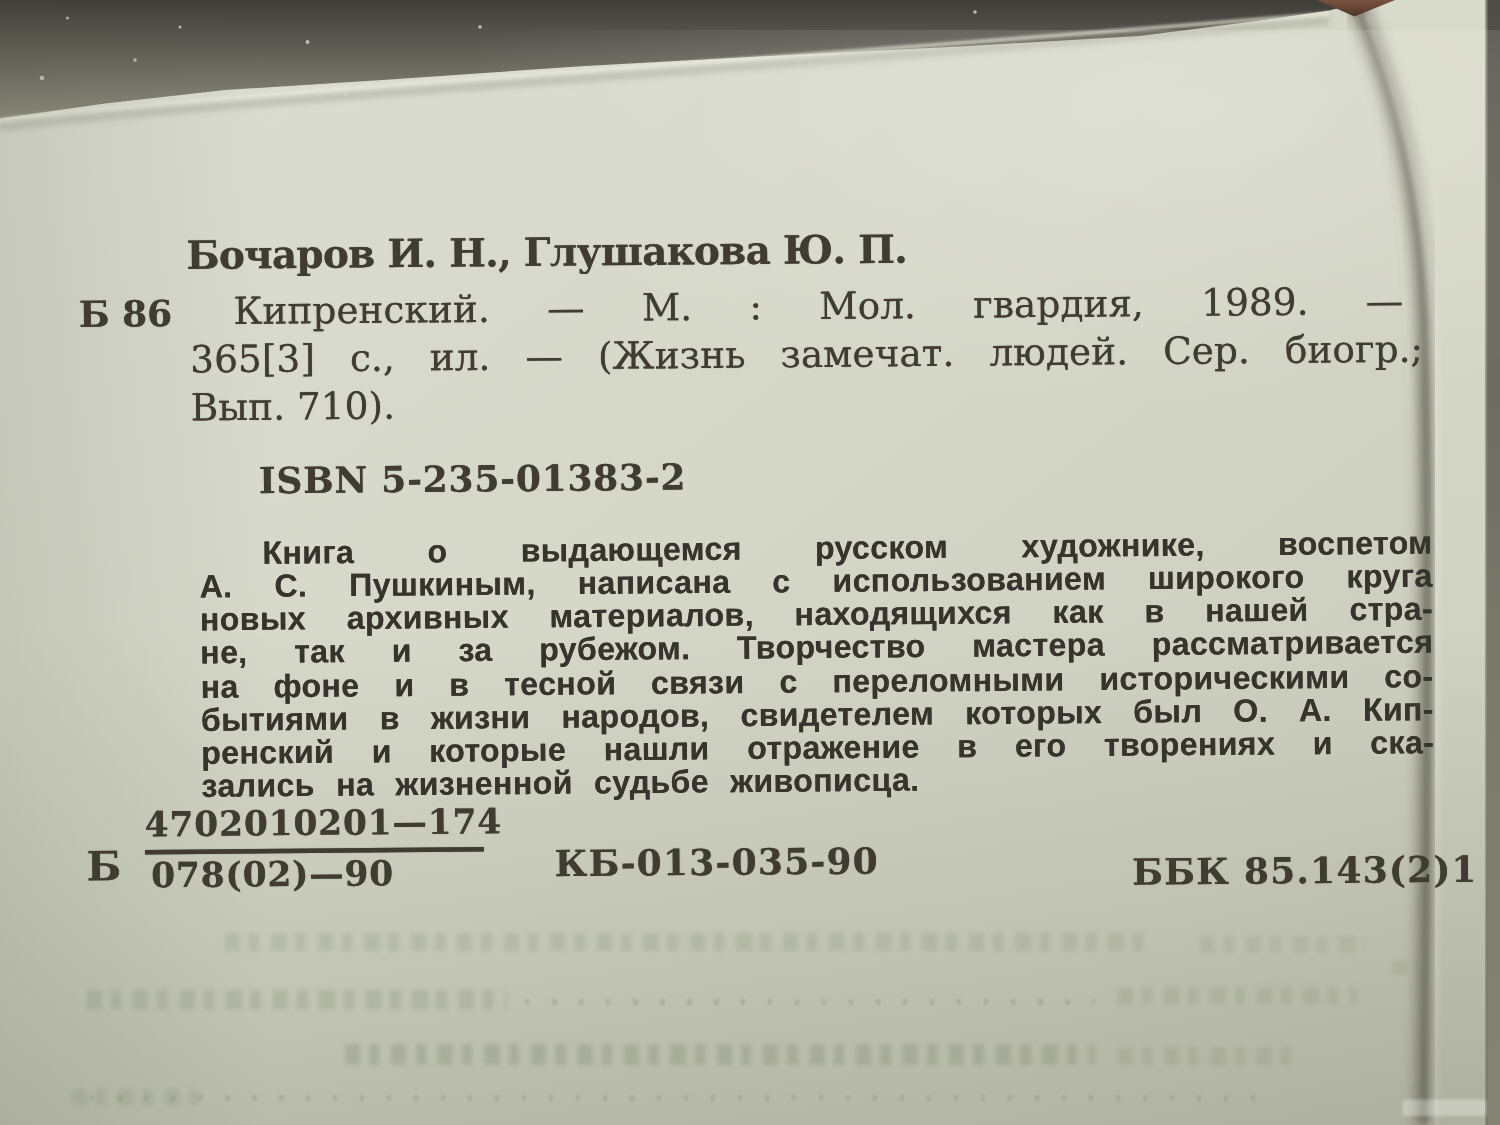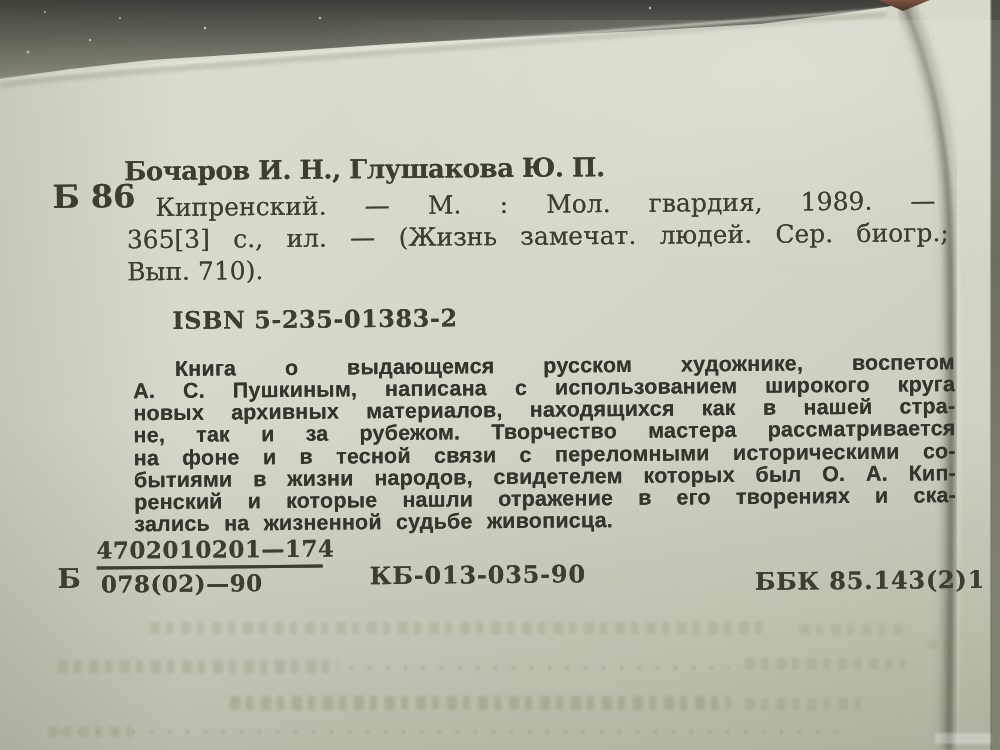--- a/index.html
+++ b/index.html
@@ -15,21 +15,21 @@
     position:absolute;inset:0;
     transform:rotate(-0.5deg);
     color:#403c32;
   }
   .tl{position:absolute;white-space:nowrap;}
   .serif{font-family:"DejaVu Serif",serif;text-shadow:0 0 .5px rgba(62,59,51,.85);}
   .sans{font-family:"Liberation Sans",sans-serif;font-weight:700;color:#36342c;
         text-shadow:0 0 .4px rgba(54,52,44,.85);letter-spacing:.2px;}
   .jline{white-space:normal;text-align:justify;text-align-last:justify;text-justify:inter-word;}
   .authors{left:126px;top:153px;font-size:26px;font-weight:bold;letter-spacing:-0.5px;}
-  .indexcode{left:54px;top:174px;font-size:32px;font-weight:bold;}
+  .indexcode{left:54px;top:191px;font-size:24px;font-weight:bold;}
   .bib1{left:157px;top:190px;width:780px;font-size:25px;}
   .bib2{left:128px;top:222px;width:822px;font-size:25px;}
   .bib3{left:128px;top:254px;font-size:25px;}
   .isbn{left:173px;top:303px;font-size:24px;font-weight:bold;letter-spacing:.5px;}
   .ann{font-size:21.5px;line-height:22.2px;width:822px;left:133px;}
   .ann-first{left:175px;width:780px;}
   .ann-last{text-align:left;text-align-last:left;word-spacing:8px;}
   .cat-letter{left:56px;top:559px;font-size:27px;font-weight:bold;}
   .cat-num{left:95px;top:533px;font-size:23px;font-weight:bold;letter-spacing:.5px;}
   .cat-rule{left:95px;top:563px;width:226px;height:3px;background:#403c32;

